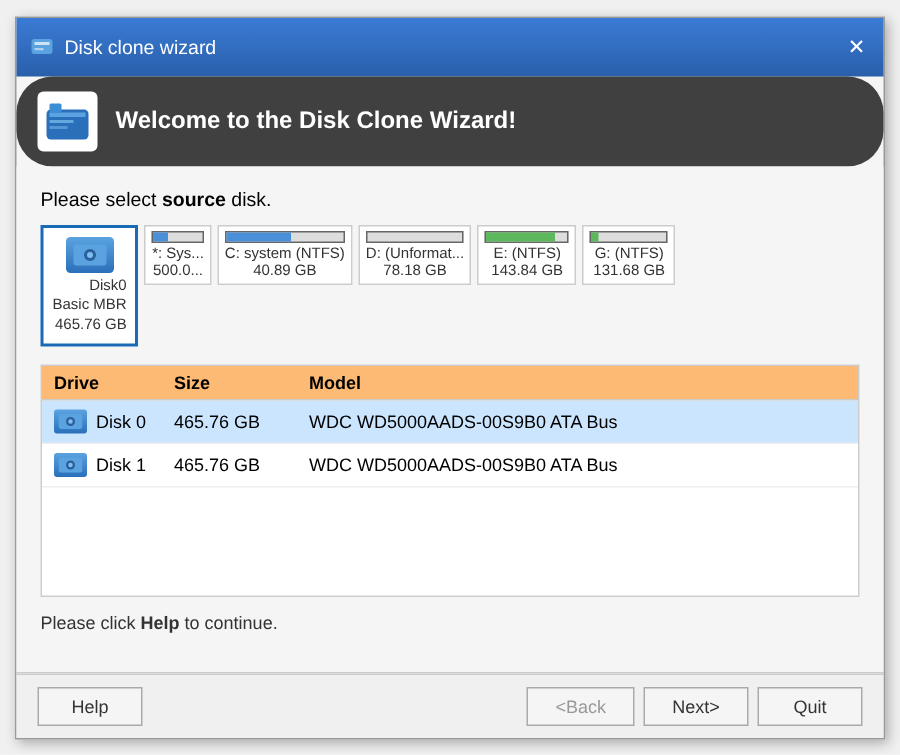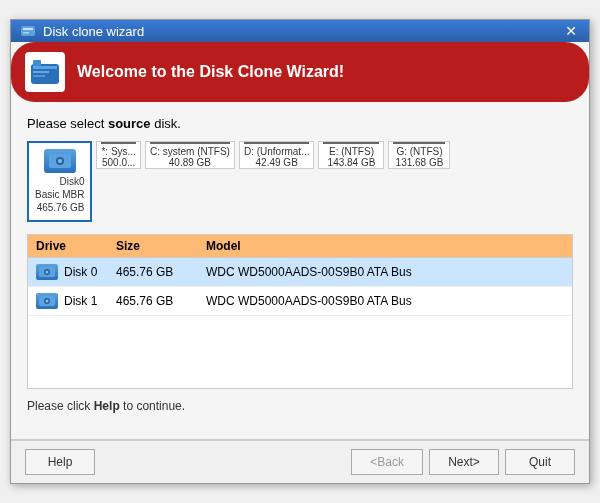--- a/index.html
+++ b/index.html
@@ -20,21 +20,21 @@
       border: 1px solid #999;
       box-shadow: 2px 2px 8px rgba(0,0,0,0.3);
     }
     .title-bar {
       background: linear-gradient(to bottom, #3a7bd5, #2a5faa);
       color: white;
       display: flex;
       align-items: center;
       justify-content: space-between;
       padding: 4px 8px;
-      height: 22px;
+      height: 39px;
     }
     .title-bar-left {
       display: flex;
       align-items: center;
       gap: 6px;
     }
     .title-icon {
       width: 18px;
       height: 18px;
     }
@@ -48,21 +48,21 @@
       background: transparent;
       border: none;
       color: white;
       font-size: 14px;
       cursor: pointer;
       display: flex;
       align-items: center;
       justify-content: center;
     }
     .header-banner {
-      background: #b91c1c;
+      background: #404040;
       color: white;
       padding: 10px 14px;
       display: flex;
       align-items: center;
       gap: 12px;
       border-radius: 24px;
     }
     .header-icon {
       width: 40px;
       height: 40px;
@@ -121,21 +121,21 @@
       align-items: center;
       justify-content: center;
       margin-bottom: 2px;
     }
     .disk-label-text {
       font-size: 10px;
       text-align: right;
       line-height: 1.3;
     }
     .partition-bar {
-      height: 28px;
+      height: 40px;
       display: flex;
       flex-direction: column;
       justify-content: center;
       align-items: center;
       border: 1px solid #ccc;
       padding: 2px 4px;
       font-size: 10px;
       min-width: 44px;
       background: white;
     }
@@ -311,21 +311,21 @@
             <div class="bar-inner" style="width:55%"></div>
           </div>
         <div class="partition-label">C: system (NTFS)</div>
         <div class="partition-label">40.89 GB</div>
       </div>
       <div class="partition-bar" style="min-width:62px">
         <div class="bar-fill">
             <div style="width:0%;height:100%;background:#ddd"></div>
           </div>
         <div class="partition-label">D: (Unformat...</div>
-        <div class="partition-label">42.49 GB</div>
+        <div class="partition-label">78.18 GB</div>
       </div>
       <div class="partition-bar" style="min-width:66px">
         <div class="bar-fill">
             <div class="bar-inner-green" style="width:85%"></div>
           </div>
         <div class="partition-label">E: (NTFS)</div>
         <div class="partition-label">143.84 GB</div>
       </div>
       <div class="partition-bar" style="min-width:62px">
         <div class="bar-fill">

